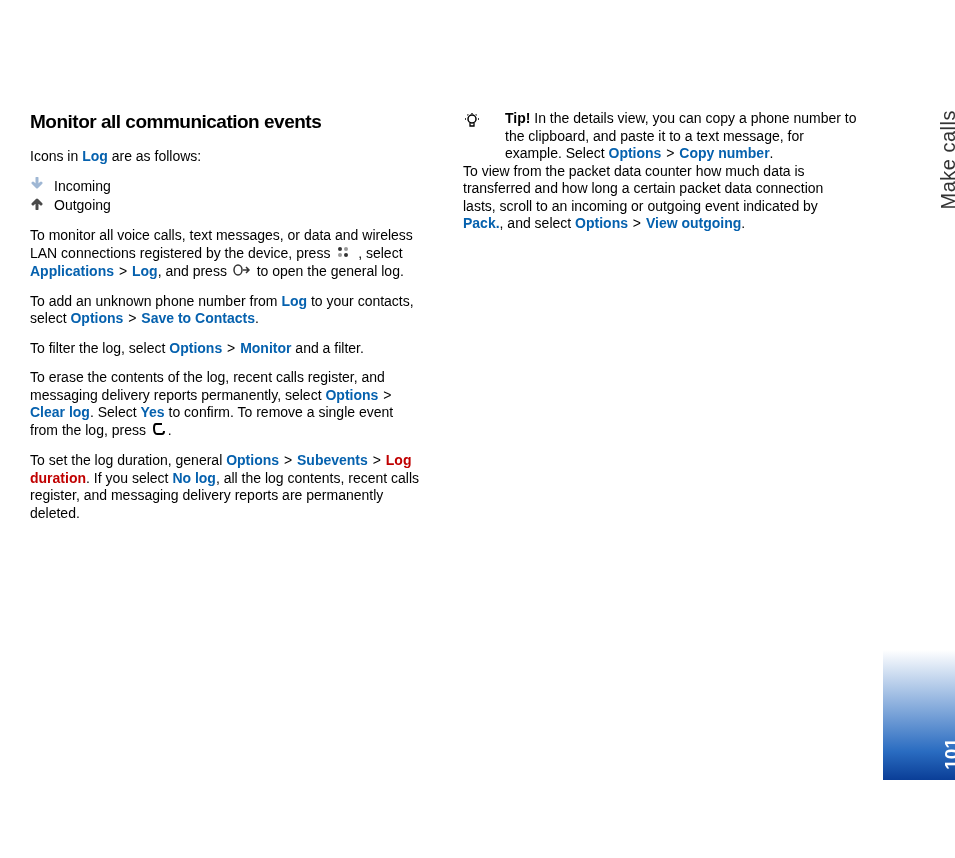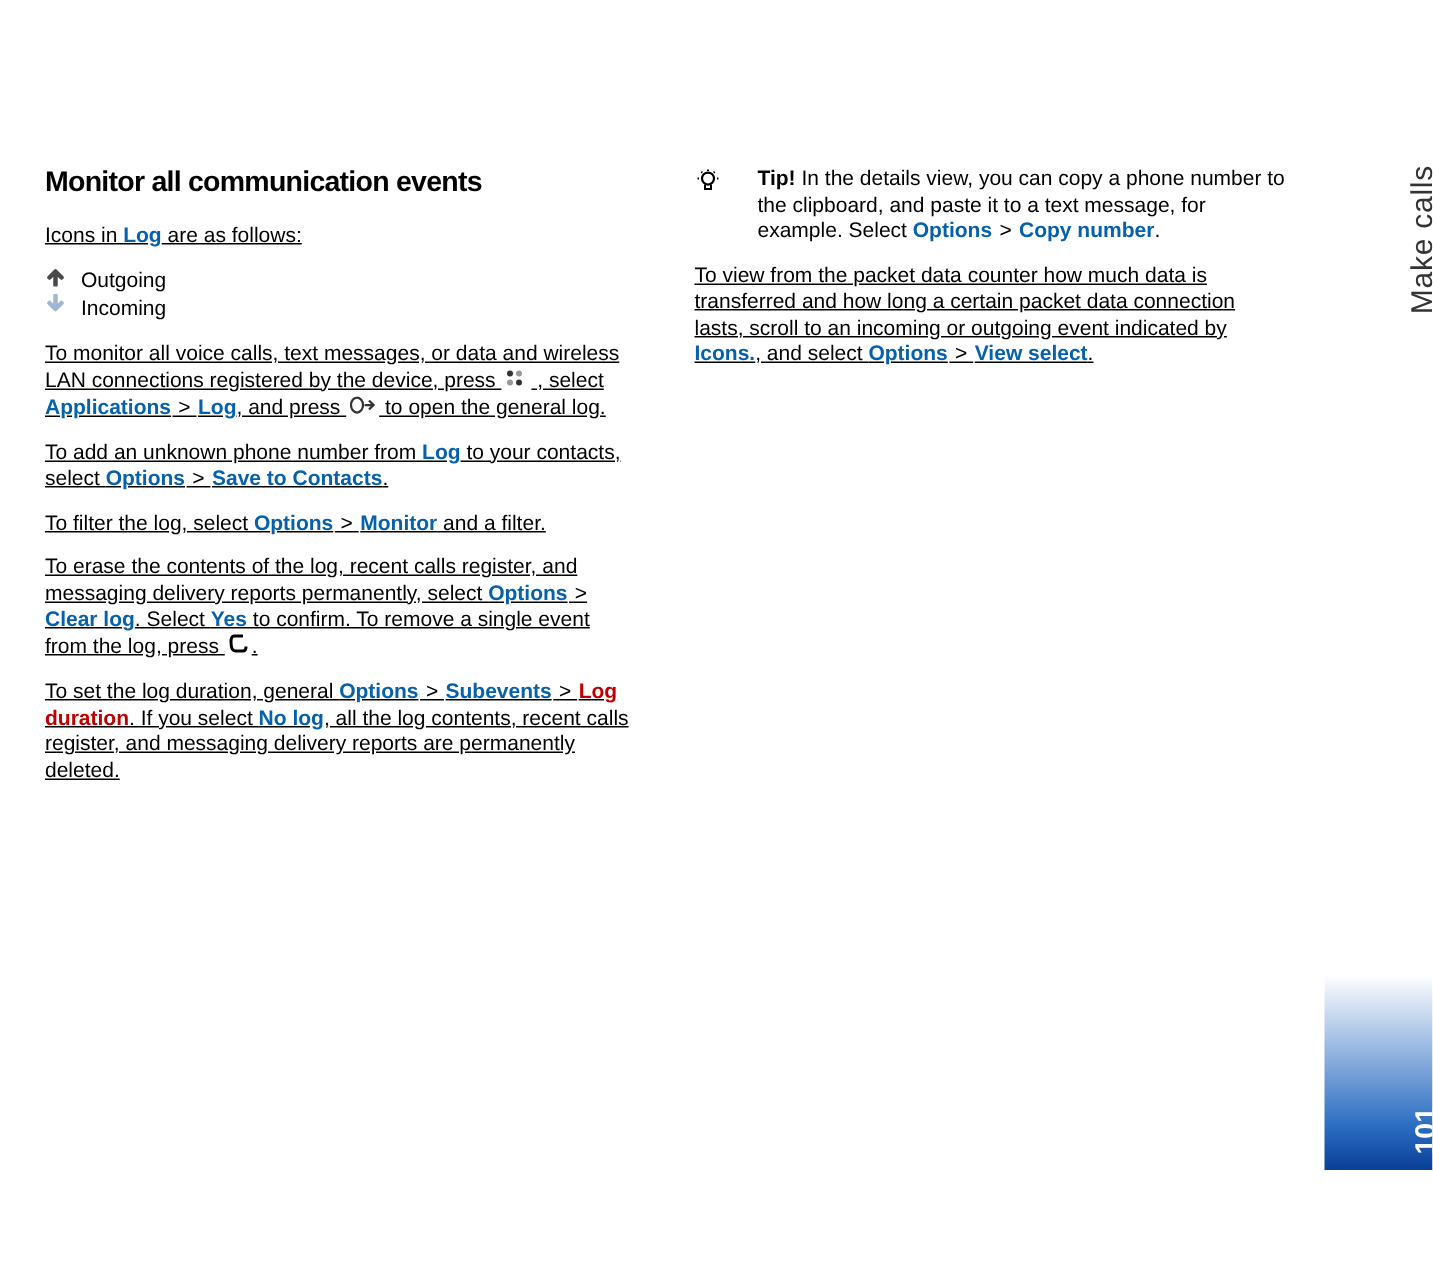--- a/index.html
+++ b/index.html
@@ -21,28 +21,28 @@
       width: 395px;
       line-height: 1.25;
     }
     h2 {
       font-size: 19px;
       font-weight: bold;
       letter-spacing: -0.5px;
       margin-bottom: 14px;
       font-stretch: condensed;
     }
-    p { margin-bottom: 12px; text-decoration: underline; }
+    p { margin-bottom: 12px; }
     .icon-list { margin-bottom: 12px; }
     .icon-row { display: flex; align-items: center; gap: 10px; line-height: 1.35; }
     .icon-row .label { }
     .hl { color: #0561AE; font-weight: bold; }
     .hlr { color: #C00000; font-weight: bold; }
     .sep { margin: 0 1px; }
-    .tip-block { display: flex; gap: 8px; align-items: flex-start; margin-bottom: 12px; }
+    .tip-block { display: flex; gap: 8px; align-items: flex-start; }
     .tip-text { flex: 1; padding-left: 16px; }
     .bulb-icon { flex: 0 0 18px; margin-top: 2px; }
     .inline-icon { display: inline-block; vertical-align: middle; margin: 0 2px; }
 
     .sidebar {
       position: absolute;
       right: 0;
       top: 0;
       width: 72px;
       height: 858px;
@@ -85,32 +85,32 @@
     <h2>Monitor all communication events</h2>
 
     <p>
       <span>Icons in </span><span class="hl">Log</span><span> are as follows:</span>
     </p>
 
     <div class="icon-list">
       <div class="icon-row">
         <span>
           <svg width="14" height="14" viewBox="0 0 14 14">
+              <path d="M7 1 L7 9 M3 6 L7 10 L11 6" stroke="#9FB7D4" stroke-width="3" fill="none" stroke-linecap="round" stroke-linejoin="round"></path>
+            </svg>
+        </span>
+        <span class="label">Incoming</span>
+      </div>
+      <div class="icon-row">
+        <span>
+          <svg width="14" height="14" viewBox="0 0 14 14">
               <path d="M7 13 L7 5 M3 8 L7 4 L11 8" stroke="#4A4A4A" stroke-width="3" fill="none" stroke-linecap="round" stroke-linejoin="round"></path>
             </svg>
         </span>
         <span class="label">Outgoing</span>
-      </div>
-      <div class="icon-row">
-        <span>
-          <svg width="14" height="14" viewBox="0 0 14 14">
-              <path d="M7 1 L7 9 M3 6 L7 10 L11 6" stroke="#9FB7D4" stroke-width="3" fill="none" stroke-linecap="round" stroke-linejoin="round"></path>
-            </svg>
-        </span>
-        <span class="label">Incoming</span>
       </div>
     </div>
 
     <p>
       <span>To monitor all voice calls, text messages, or data and wireless LAN connections registered by the device, press </span><span class="inline-icon"><svg width="16" height="12" viewBox="0 0 16 12">
             <circle cx="4" cy="3" r="2" fill="#333"></circle>
             <circle cx="10" cy="3" r="2" fill="#999"></circle>
             <circle cx="4" cy="9" r="2" fill="#999"></circle>
             <circle cx="10" cy="9" r="2" fill="#333"></circle>
           </svg></span><span> , select </span><span class="hl">Applications</span><span class="sep"> &gt; </span><span class="hl">Log</span><span>, and press </span><span class="inline-icon"><svg width="18" height="12" viewBox="0 0 18 12">
@@ -146,21 +146,21 @@
             <circle cx="9" cy="7" r="4" fill="none" stroke="#000" stroke-width="1.5"></circle>
             <path d="M7 11 L7 14 L11 14 L11 11 M9 1 L9 2 M3 7 L2 7 M16 7 L15 7 M4.5 2.5 L5.2 3.2 M13.5 2.5 L12.8 3.2" stroke="#000" stroke-width="1.3" fill="none"></path>
           </svg>
       </span>
       <div class="tip-text">
         <b>Tip!</b><span> In the details view, you can copy a phone number to the clipboard, and paste it to a text message, for example. Select </span><span class="hl">Options</span><span class="sep"> &gt; </span><span class="hl">Copy number</span><span>.</span>
       </div>
     </div>
 
     <p>
-      <span>To view from the packet data counter how much data is transferred and how long a certain packet data connection lasts, scroll to an incoming or outgoing event indicated by </span><span class="hl">Icons.</span><span>, and select </span><span class="hl">Options</span><span class="sep"> &gt; </span><span class="hl">View select</span><span>.</span>
+      <span>To view from the packet data counter how much data is transferred and how long a certain packet data connection lasts, scroll to an incoming or outgoing event indicated by </span><span class="hl">Pack.</span><span>, and select </span><span class="hl">Options</span><span class="sep"> &gt; </span><span class="hl">View outgoing</span><span>.</span>
     </p>
   </div>
 </div>
 
 <div class="sidebar">
   <div class="section-title">Make calls</div>
   <div class="sidebar-gradient"></div>
   <div class="page-num">101</div>
 </div>
 

